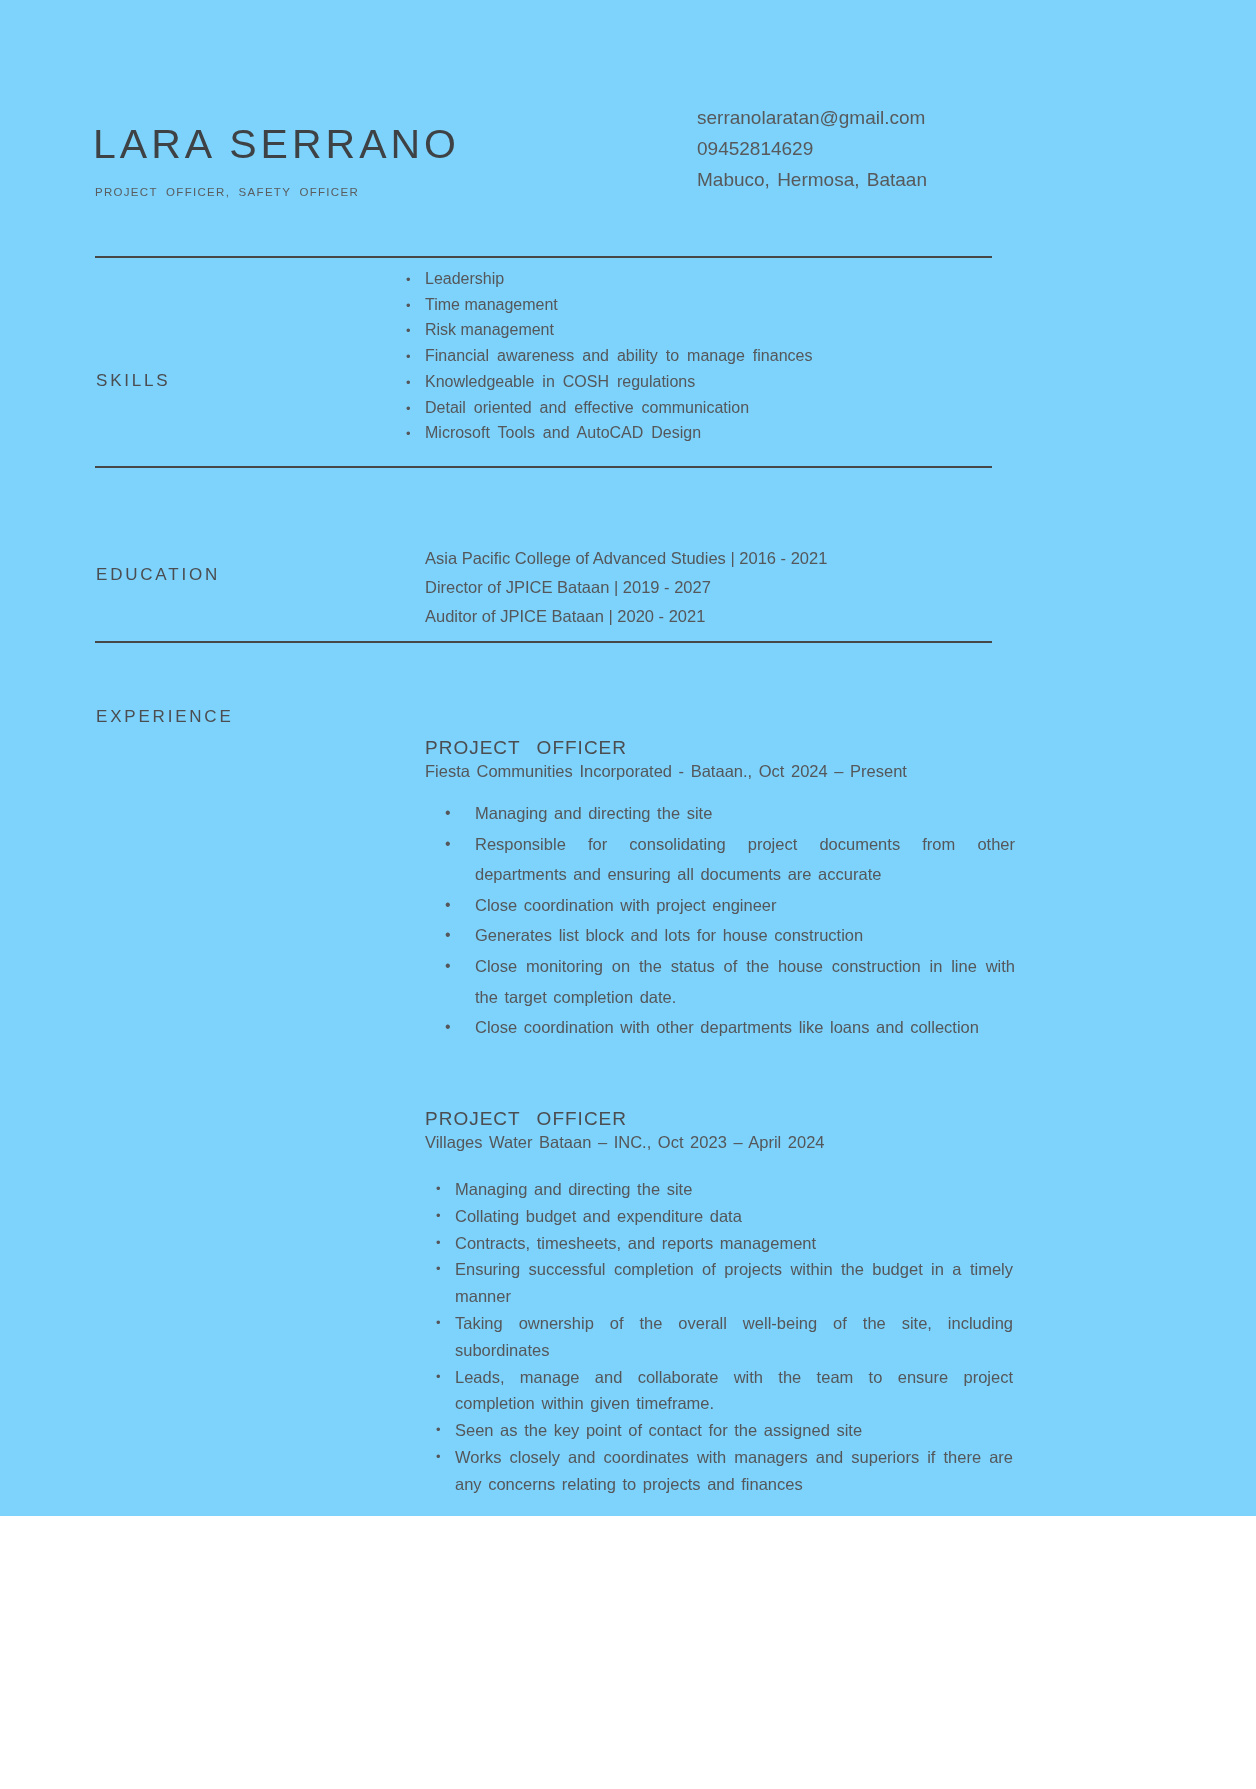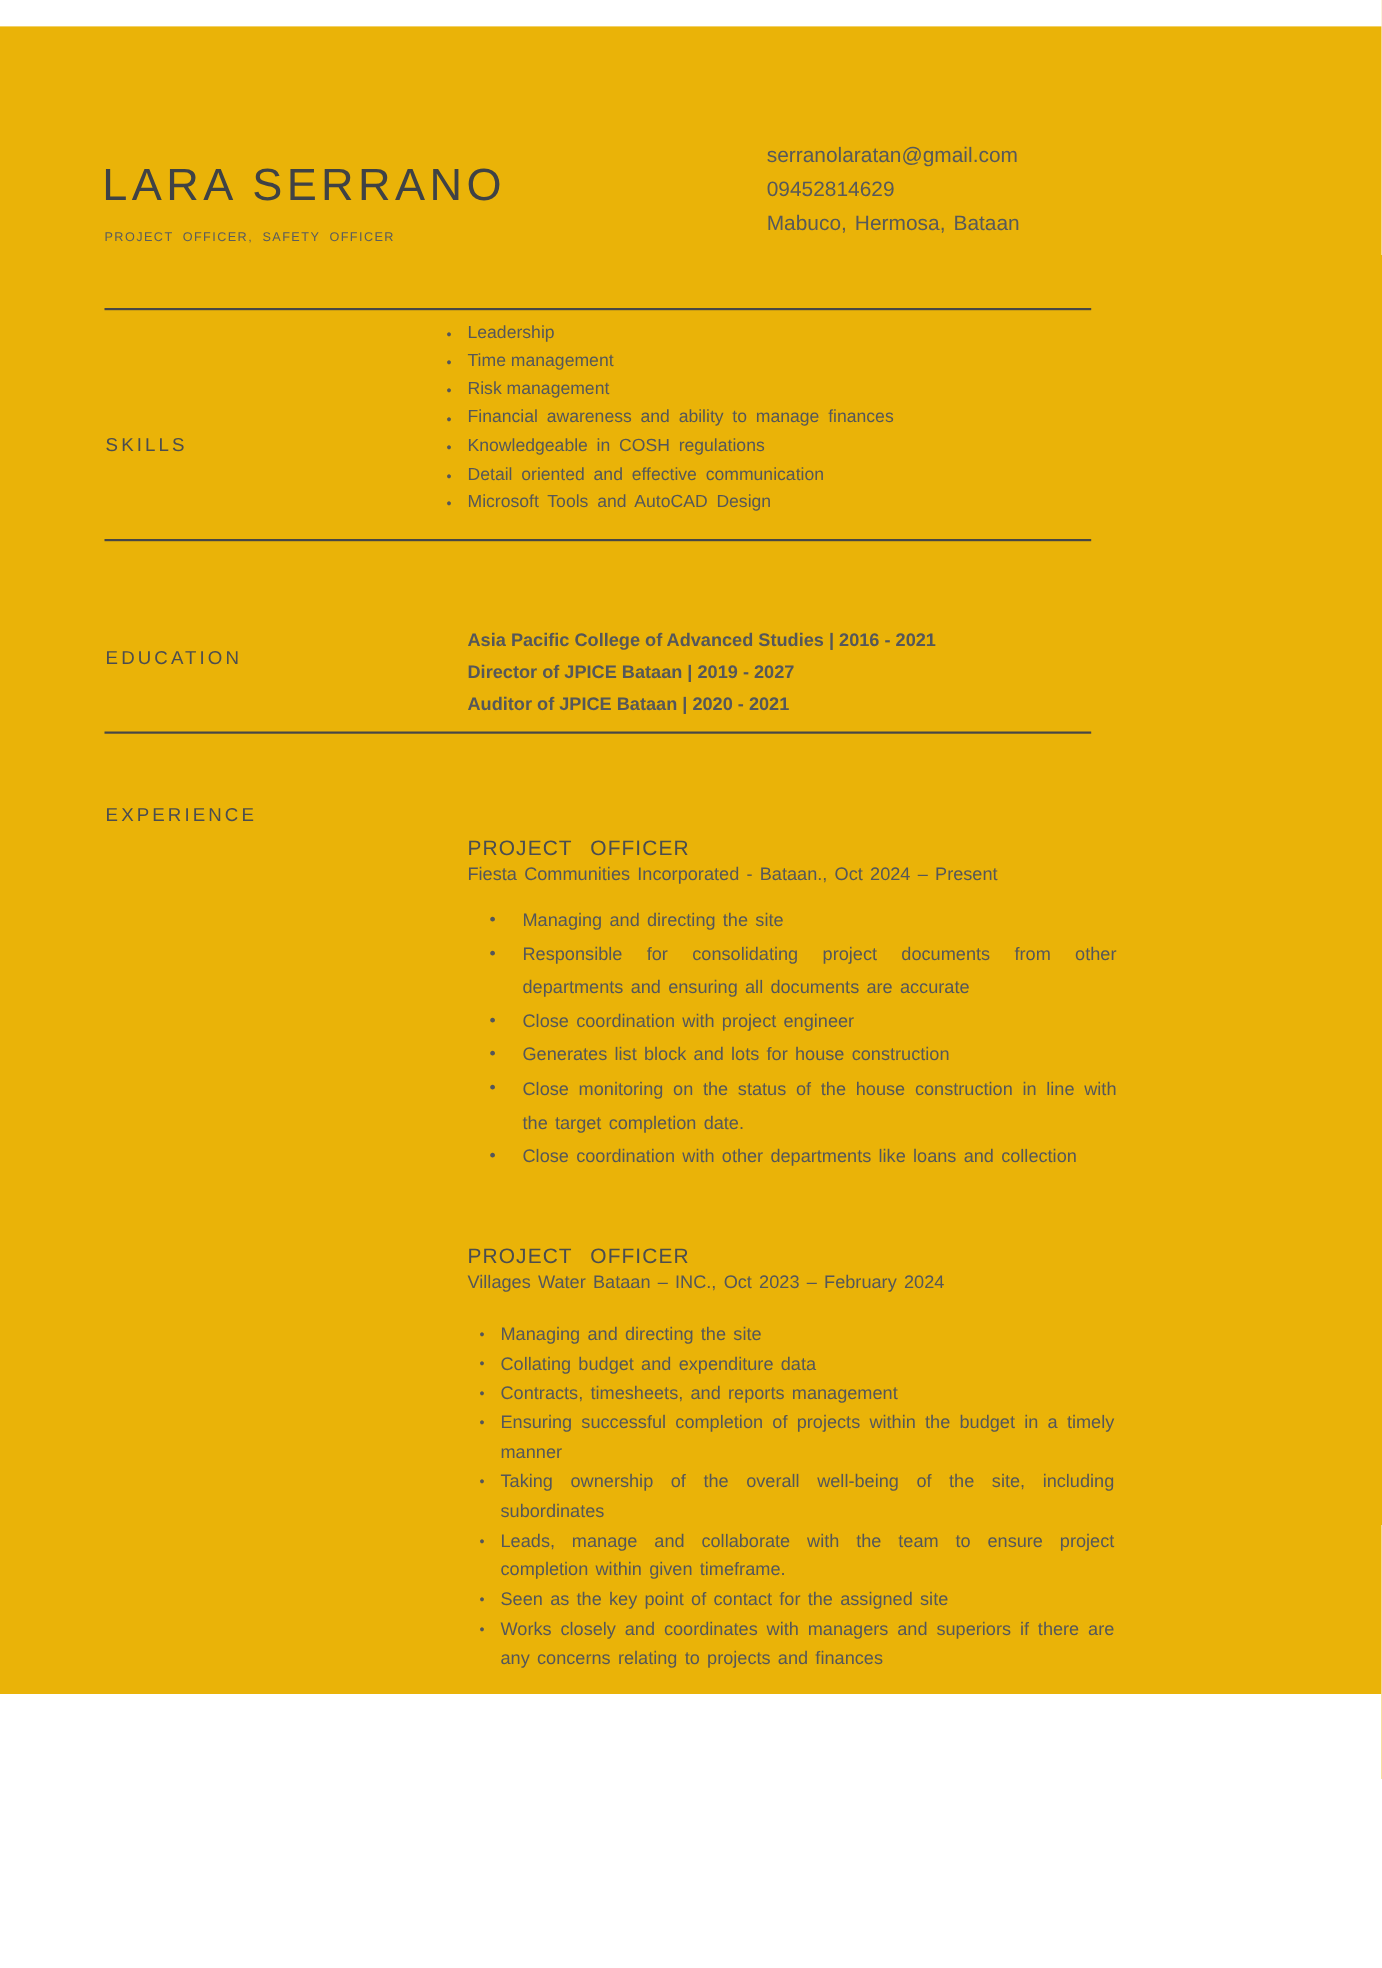--- a/index.html
+++ b/index.html
@@ -1,23 +1,22 @@
 <!DOCTYPE html>
 <html><head>
 <meta charset="utf-8">
 <style>
   html,body{margin:0;padding:0;background:#ffffff;}
   .page{
     position:relative;
     width:1256px;height:1516px;
-    background:#eab308;
+    background:#7dd3fc;
     font-family:"Liberation Sans", sans-serif;
     color:#55575a;
     overflow:hidden;
-    margin-top:24px;
   }
   
   .name{
     position:absolute;left:93px;top:121px;
     font-size:41px;letter-spacing:4px;color:#3f4245;font-weight:400;
   }
   .subtitle{
     position:absolute;left:95px;top:186px;
     font-size:11.5px;letter-spacing:1.3px;word-spacing:4px;color:#5a5c5e;
   }
@@ -50,21 +49,21 @@
   .skills li{position:relative;padding-left:22px;}
   .skills li::before{content:"•";position:absolute;left:3px;font-size:13px;top:1px;}
   .skills li:nth-child(n+4){word-spacing:3.5px;}
   
   .edu-degree{
     position:absolute;left:425px;top:505px;
     font-size:20px;letter-spacing:1.5px;word-spacing:8px;color:#4b4d50;
   }
   .edu-lines{
     position:absolute;left:425px;top:544px;
-    font-size:16.5px;line-height:29px;font-weight:bold;
+    font-size:16.5px;line-height:29px;
   }
   
   .job{position:absolute;left:425px;}
   .job1{top:737px;width:590px;}
   .job2{top:1108px;width:588px;}
   .job-title{
     font-size:19px;letter-spacing:1px;word-spacing:10px;color:#4b4d50;
   }
   .job-company{
     font-size:16.5px;word-spacing:2px;margin-top:3px;
@@ -128,21 +127,21 @@
       <li>Responsible for consolidating project documents from other departments and ensuring all documents are accurate</li>
       <li>Close coordination with project engineer</li>
       <li>Generates list block and lots for house construction</li>
       <li>Close monitoring on the status of the house construction in line with the target completion date.</li>
       <li>Close coordination with other departments like loans and collection</li>
     </ul>
   </div>
 
   <div class="job job2">
     <div class="job-title">PROJECT OFFICER</div>
-    <div class="job-company">Villages Water Bataan – INC., Oct 2023 – February 2024</div>
+    <div class="job-company">Villages Water Bataan – INC., Oct 2023 – April 2024</div>
     <ul>
       <li>Managing and directing the site</li>
       <li>Collating budget and expenditure data</li>
       <li>Contracts, timesheets, and reports management</li>
       <li>Ensuring successful completion of projects within the budget in a timely manner</li>
       <li>Taking ownership of the overall well-being of the site, including subordinates</li>
       <li>Leads, manage and collaborate with the team to ensure project completion within given timeframe.</li>
       <li>Seen as the key point of contact for the assigned site</li>
       <li>Works closely and coordinates with managers and superiors if there are any concerns relating to projects and finances</li>
     </ul>

